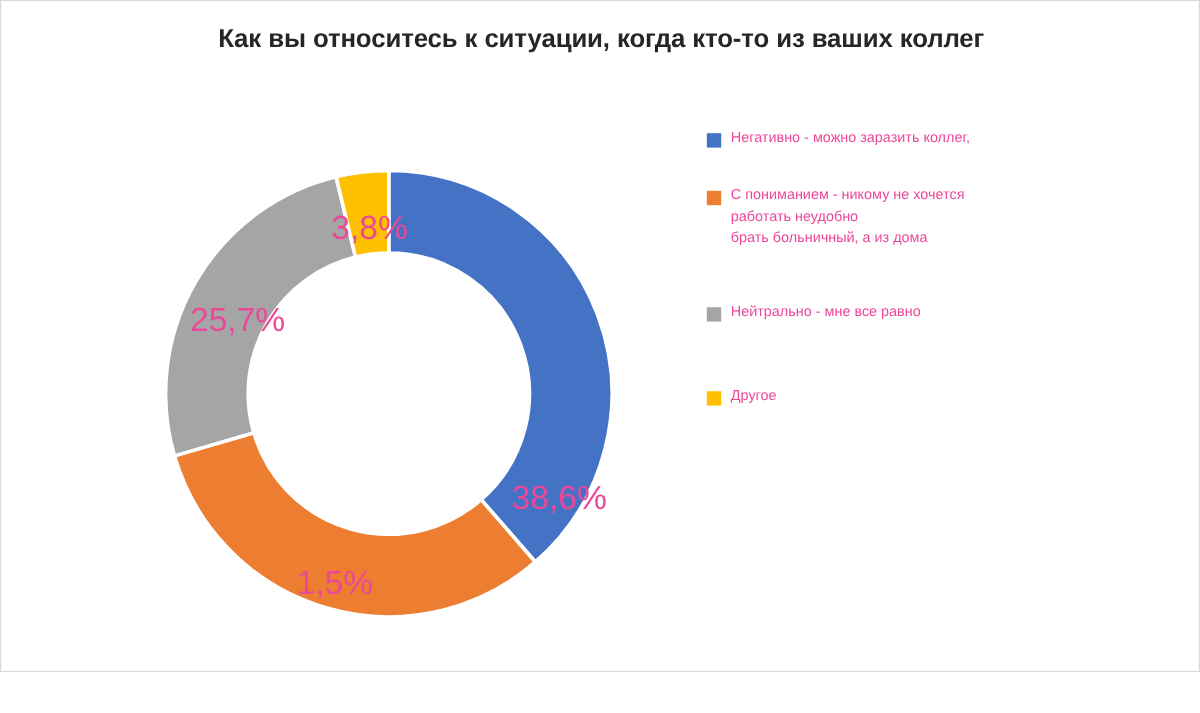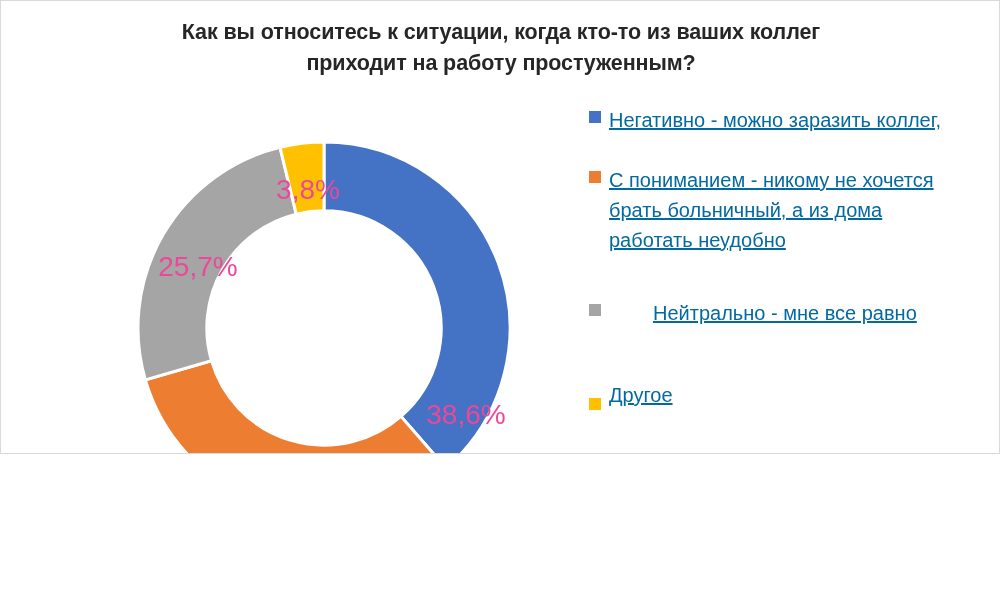--- a/index.html
+++ b/index.html
@@ -6,21 +6,21 @@
     margin: 0;
     padding: 0;
     background: #ffffff;
   }
   body {
     font-family: "Liberation Sans", sans-serif;
   }
   #page {
     position: relative;
     width: 1000px;
-    height: 454px;
+    height: 560px;
     background: #ffffff;
     overflow: hidden;
     box-sizing: border-box;
     border: 1px solid #d9d9d9;
   }
   #chart-title {
     position: absolute;
     left: 110px;
     top: 16px;
     width: 780px;
@@ -64,35 +64,33 @@
     margin-bottom: 0;
   }
   .legend-swatch {
     width: 12px;
     height: 12px;
     flex: 0 0 12px;
     margin-top: 6px;
     margin-right: 8px;
   }
   .legend-text {
-    font-size: 20px;
-    color: #0369a1;
+    font-size: 12px;
+    color: #ec4899;
     line-height: 1.5;
     max-width: 370px;
-    text-decoration: underline;
   }
 </style>
 </head>
 <body>
 
 <div id="page">
 
   <div id="chart-title">
     <div>Как вы относитесь к ситуации, когда кто-то из ваших коллег</div>
-    <div>приходит на работу простуженным?</div>
   </div>
 
   <div id="donut-wrap">
     <svg id="donut-svg" viewBox="0 0 378 378">
       <g id="slices">
           <path d="M 189 3 A 186 186 0 0 1 311.1249505700499 329.2907568169153 L 265.9387188591314 277.38317679465666 A 117.18 117.18 0 0 0 189 71.82 Z" fill="#4472C4" stroke="#ffffff" stroke-width="3"></path>
           <path d="M 311.1249505700499 329.2907568169153 A 186 186 0 0 1 10.385374464088613 240.8923457232967 L 76.47278591237581 221.69217780567692 A 117.18 117.18 0 0 0 265.9387188591314 277.38317679465666 Z" fill="#ED7D31" stroke="#ffffff" stroke-width="3"></path>
           <path d="M 10.385374464088613 240.8923457232967 A 186 186 0 0 1 145.01118655358712 8.276497677870651 L 161.2870475287599 75.14419353705851 A 117.18 117.18 0 0 0 76.47278591237581 221.69217780567692 Z" fill="#A5A5A5" stroke="#ffffff" stroke-width="3"></path>
           <path d="M 145.01118655358712 8.276497677870651 A 186 186 0 0 1 188.99999999999997 3 L 188.99999999999997 71.82 A 117.18 117.18 0 0 0 161.2870475287599 75.14419353705851 Z" fill="#FFC000" stroke="#ffffff" stroke-width="3"></path>
         </g>
@@ -109,25 +107,25 @@
       <div class="legend-item" style="margin-bottom: 30px;">
         <span class="legend-swatch" style="background: rgb(68, 114, 196);"></span>
         <span class="legend-text">
           <div>Негативно - можно заразить коллег,</div>
         </span>
       </div>
       <div class="legend-item" style="margin-bottom: 43px;">
         <span class="legend-swatch" style="background: rgb(237, 125, 49);"></span>
         <span class="legend-text">
           <div>С пониманием - никому не хочется</div>
+          <div>работать неудобно</div>
           <div>брать больничный, а из дома</div>
-          <div>работать неудобно</div>
         </span>
       </div>
-      <div class="legend-item" style="margin-bottom: 52px; gap: 44px;">
+      <div class="legend-item" style="margin-bottom: 52px;">
         <span class="legend-swatch" style="background: rgb(165, 165, 165);"></span>
         <span class="legend-text">
           <div>Нейтрально - мне все равно</div>
         </span>
       </div>
       <div class="legend-item" style="margin-bottom: 0px; align-items: flex-end;">
         <span class="legend-swatch" style="background: rgb(255, 192, 0);"></span>
         <span class="legend-text">
           <div>Другое</div>
         </span>

